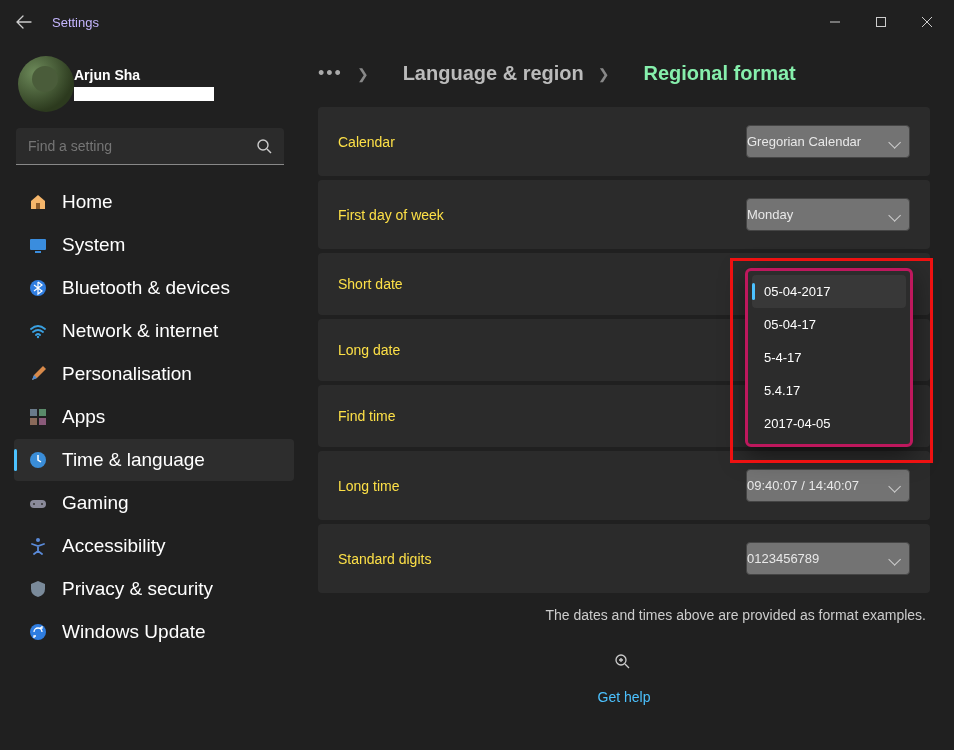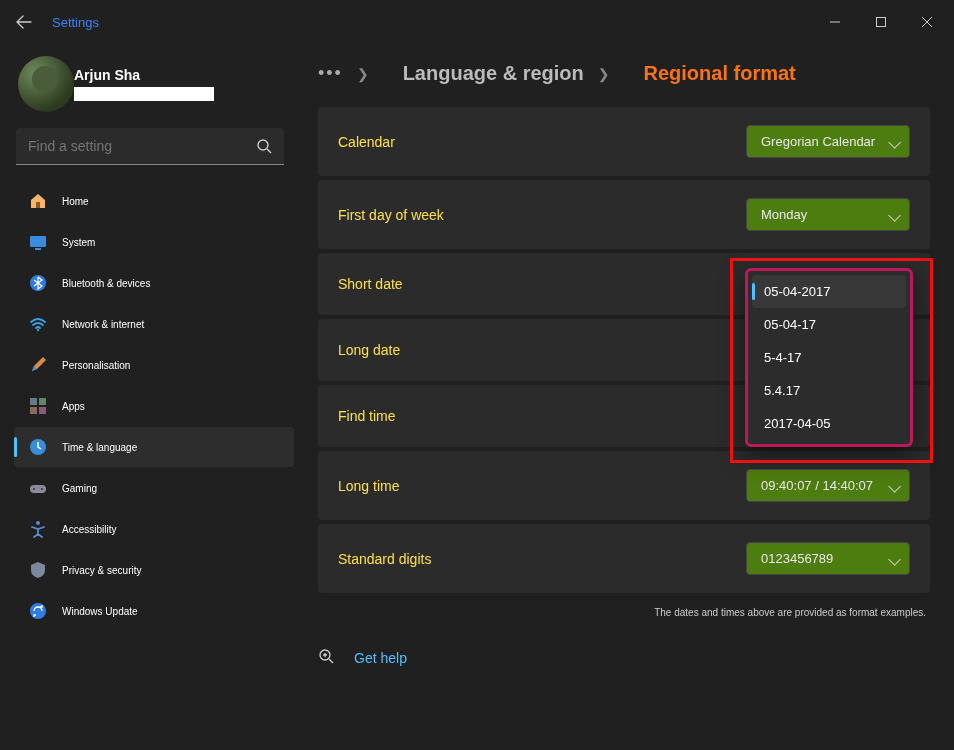--- a/index.html
+++ b/index.html
@@ -1,53 +1,53 @@
 <!DOCTYPE html>
 <html><head>
 <meta charset="utf-8">
 <style>
 * { margin: 0; padding: 0; box-sizing: border-box; font-family: "Segoe UI", sans-serif; }
 body { background: #202020; color: #fff; width: 954px; height: 750px; overflow: hidden; position: relative; }
 .titlebar { height: 44px; display: flex; align-items: center; padding: 0 4px; }
 .back-btn { width: 40px; height: 40px; display: flex; align-items: center; justify-content: center; cursor: pointer; }
-.title { font-size: 13px; margin-left: 8px; color: #3b82f6; }
+.title { font-size: 13px; margin-left: 8px; color: #c4b5fd; }
 .win-controls { margin-left: auto; display: flex; }
 .win-btn { width: 46px; height: 32px; display: flex; align-items: center; justify-content: center; cursor: pointer; }
 .container { display: flex; height: calc(100% - 44px); }
 .sidebar { width: 300px; padding: 6px 6px 0 14px; }
 .profile { display: flex; align-items: center; gap: 0; padding: 6px 4px 16px 4px; }
 .avatar { width: 56px; height: 56px; border-radius: 50%; background: radial-gradient(circle at 30% 30%, #6d8a5a, #2c3a1e 70%); position: relative; overflow: hidden; }
 .avatar::after { content:""; position:absolute; top:10px; left:14px; width:26px; height:26px; background:#4a5c3a; border-radius:50%; }
 .username { font-size: 14px; font-weight: 600; }
 .user-sub { width: 140px; height: 14px; background: #fff; margin-top: 4px; }
 .search-wrap { position: relative; margin: 0 10px 16px 2px; }
 .search { width: 100%; background: #2b2b2b; border: none; border-bottom: 1px solid #888; color: #ccc; padding: 10px 36px 10px 12px; font-size: 14px; outline: none; border-radius: 4px 4px 0 0; }
 .search-icon { position: absolute; right: 12px; top: 10px; color: #ccc; }
 .nav { list-style: none; }
-.nav-item { display: flex; align-items: center; gap: 14px; padding: 10px 14px; border-radius: 4px; cursor: pointer; font-size: 10px; margin: 1px 0; position: relative; }
+.nav-item { display: flex; align-items: center; gap: 14px; padding: 10px 14px; border-radius: 4px; cursor: pointer; font-size: 19px; margin: 1px 0; position: relative; }
 .nav-item.active { background: #2d2d2d; text-align: right; }
 .nav-item.active::before { content: ""; position: absolute; left: 0; top: 10px; bottom: 10px; width: 3px; background: #4cc2ff; border-radius: 2px; }
 .nav-icon { width: 20px; height: 20px; display: flex; align-items: center; justify-content: center; font-size: 16px; }
 .main { flex: 1; padding: 10px 24px 0 18px; overflow-y: auto; }
 .breadcrumb { display: flex; align-items: center; gap: 14px; margin: 8px 0 22px 0; }
 .bc-dots { color: #aaa; font-size: 18px; letter-spacing: 2px; cursor: pointer; }
 .bc-sep { color: #888; font-size: 14px; }
 .bc-item { font-size: 20px; font-weight: 700; color: #bbb; cursor: pointer; margin-left: 20px; }
-.bc-item.current { color: #f97316; }
+.bc-item.current { color: #86efac; }
 .setting-row { background: #2b2b2b; border-radius: 4px; padding: 18px 20px; margin-bottom: 4px; display: flex; align-items: center; justify-content: space-between; min-height: 62px; }
 .setting-label { font-size: 14px; color: #fde047; }
-.dropdown { background: #4d7c0f; border: 1px solid #454545; border-radius: 4px; padding: 8px 32px 8px 14px; font-size: 13px; color: #e8e8e8; position: relative; min-width: 164px; cursor: pointer; }
+.dropdown { background: #737373; border: 1px solid #454545; border-radius: 4px; padding: 8px 32px 8px 0; font-size: 13px; color: #e8e8e8; position: relative; min-width: 164px; cursor: pointer; }
 .dropdown::after { content: ""; position: absolute; right: 12px; top: 14px; width: 8px; height: 8px; border-right: 1.5px solid #ccc; border-bottom: 1.5px solid #ccc; transform: rotate(45deg) translateY(-3px); }
 .highlight-wrap { position: absolute; border: 3px solid #e11; top: 258px; left: 730px; width: 203px; height: 205px; pointer-events: none; z-index: 5; }
 .flyout { position: absolute; top: 268px; left: 745px; width: 168px; background: #2c2c2c; border: 3px solid #be185d; border-radius: 6px; padding: 4px; box-shadow: 0 8px 24px rgba(0,0,0,.5); z-index: 4; }
 .flyout-item { padding: 9px 12px; font-size: 13px; border-radius: 4px; cursor: pointer; position: relative; }
 .flyout-item.selected { background: #383838; }
 .flyout-item.selected::before { content:""; position:absolute; left:0; top:8px; bottom:8px; width:3px; background:#4cc2ff; border-radius:2px; }
-.footer-note { text-align: right; font-size: 10px; color: #ccc; margin: 14px 4px 24px 0; }
-.help { display: flex; align-items: center; gap: 16px; padding: 6px 0; }
+.footer-note { text-align: right; font-size: 14px; color: #ccc; margin: 14px 4px 24px 0; }
+.help { display: flex; align-items: center; gap: 16px; padding: 6px 0; flex-direction: column; }
 .help-icon { width: 20px; height: 20px; color: #ccc; }
 .help-link { color: #4cc2ff; font-size: 14px; cursor: pointer; }
 </style>
 </head>
 <body>
 
 <div class="titlebar">
   <div class="back-btn">
     <svg width="16" height="16" viewBox="0 0 16 16">
         <path d="M7 2 1 8l6 6M1 8h14" stroke="#ccc" stroke-width="1.3" fill="none" stroke-linecap="round"></path>

